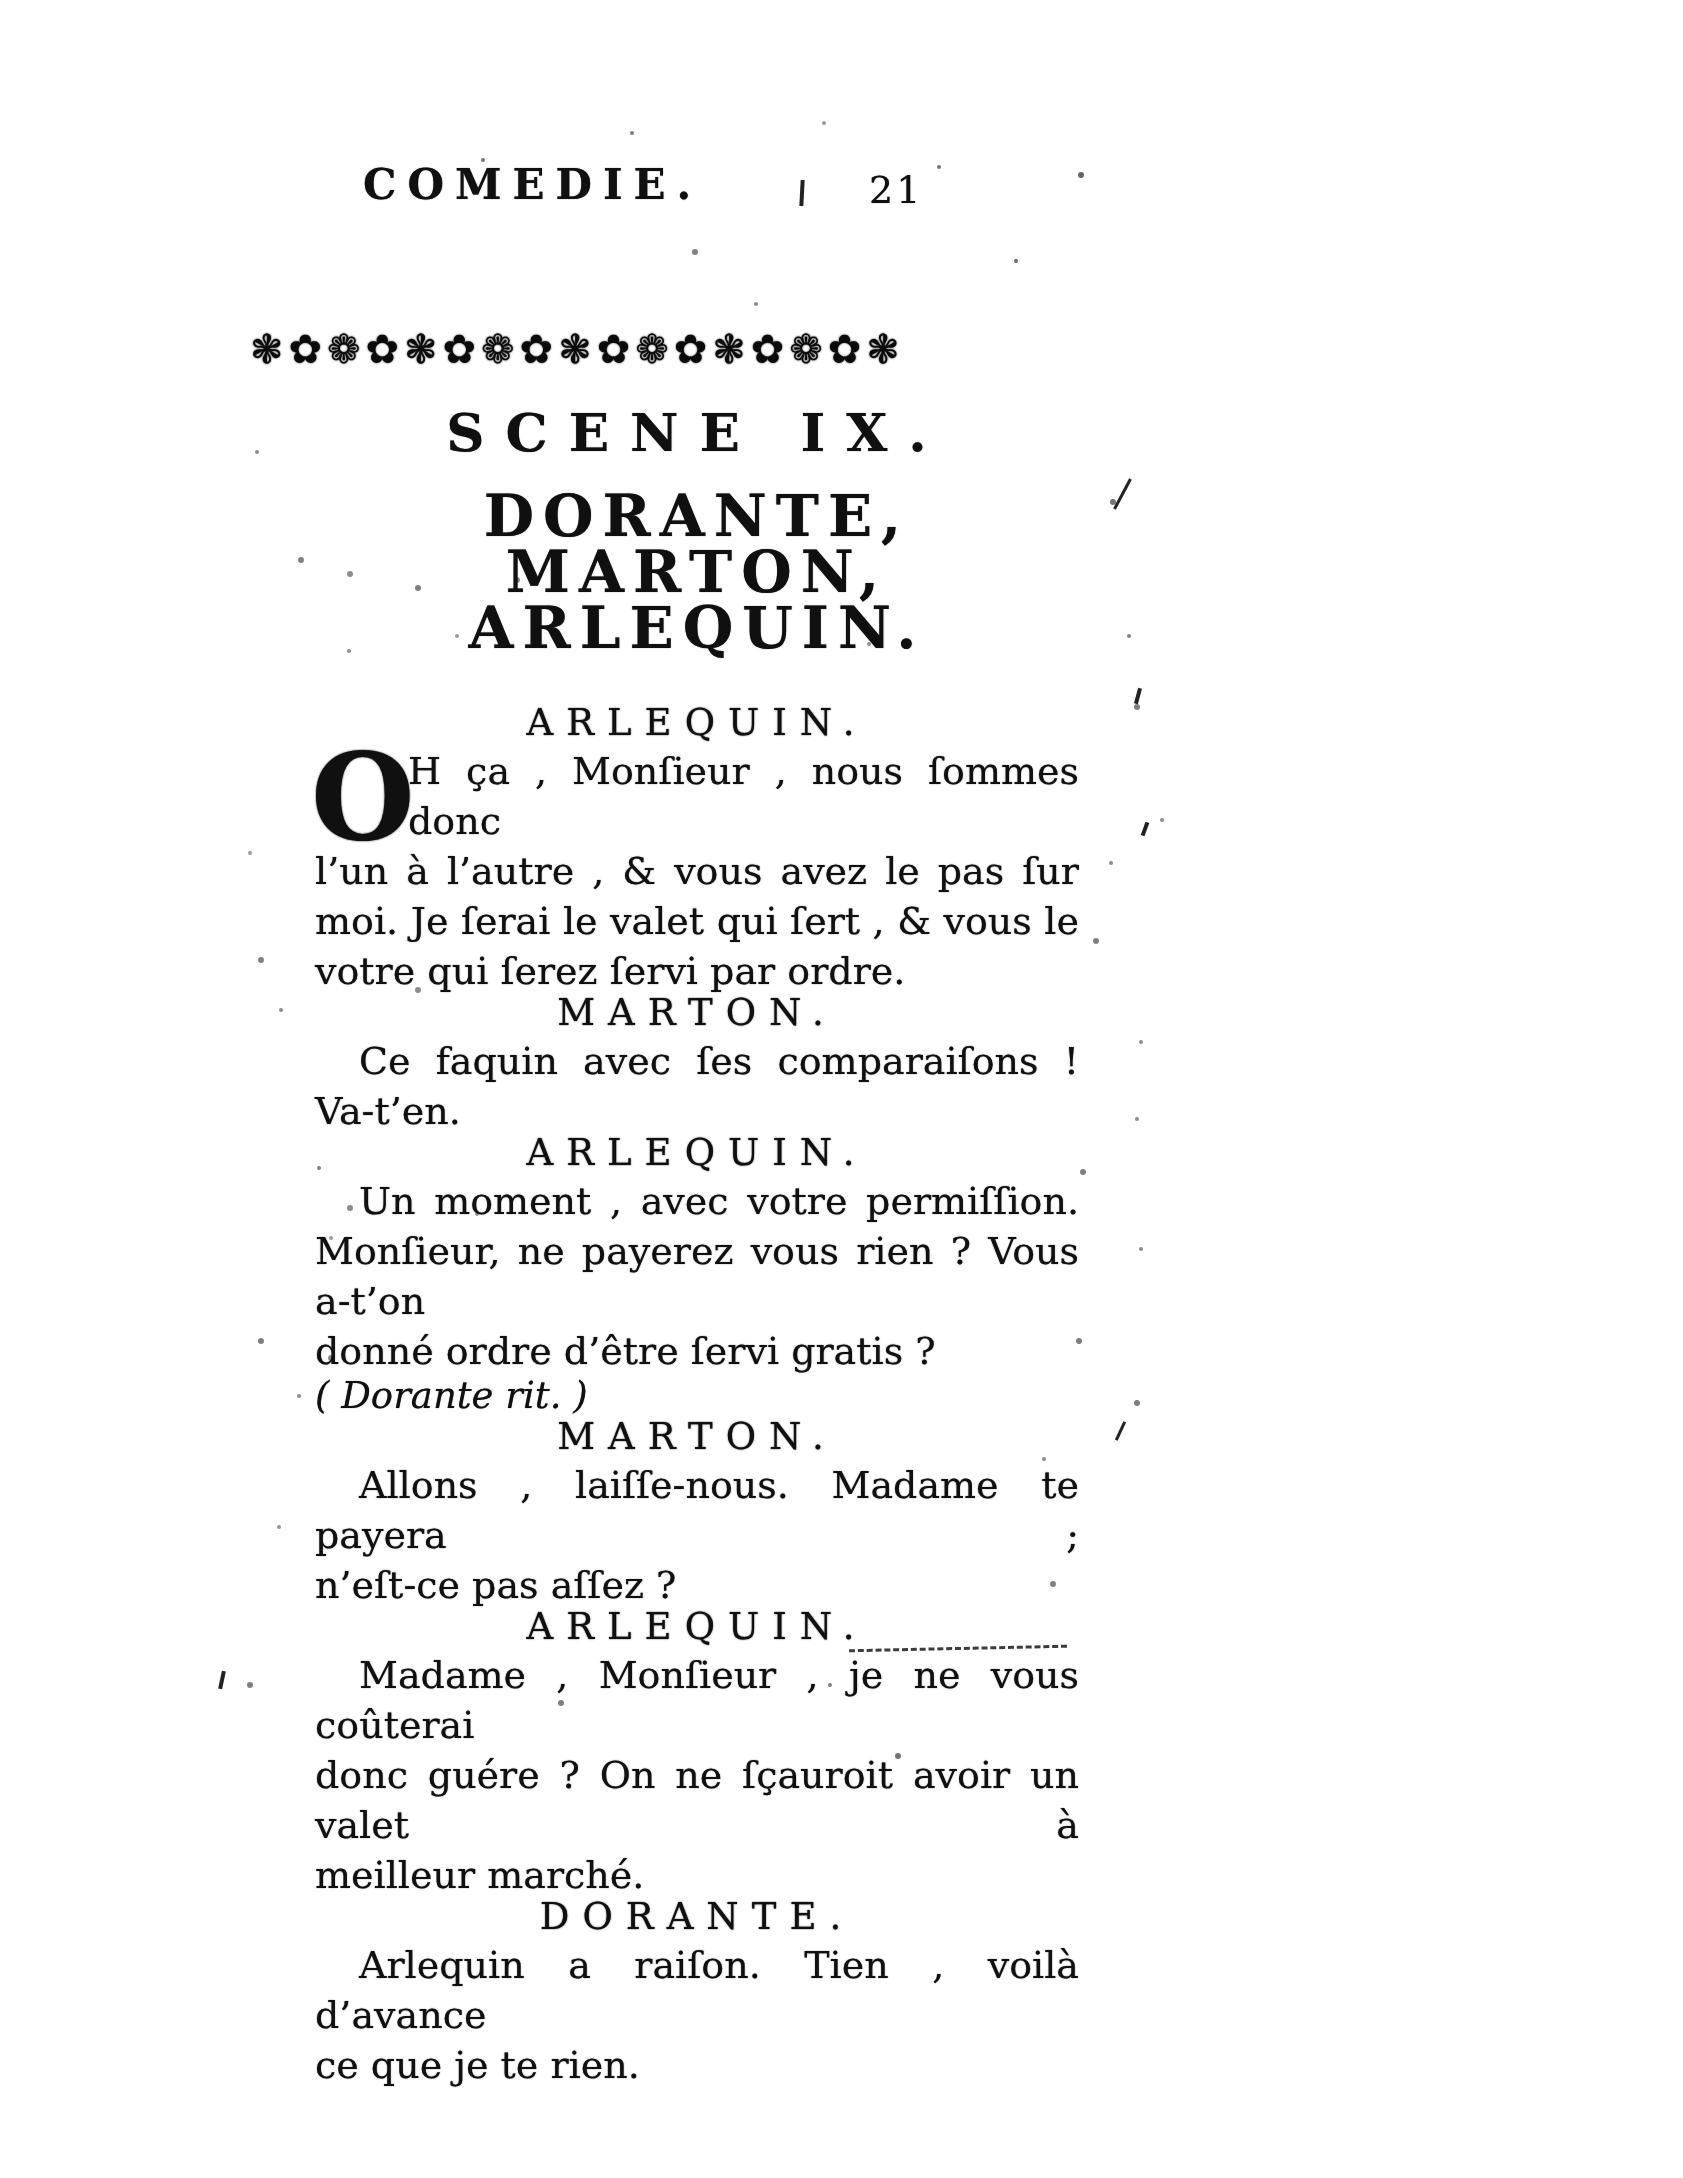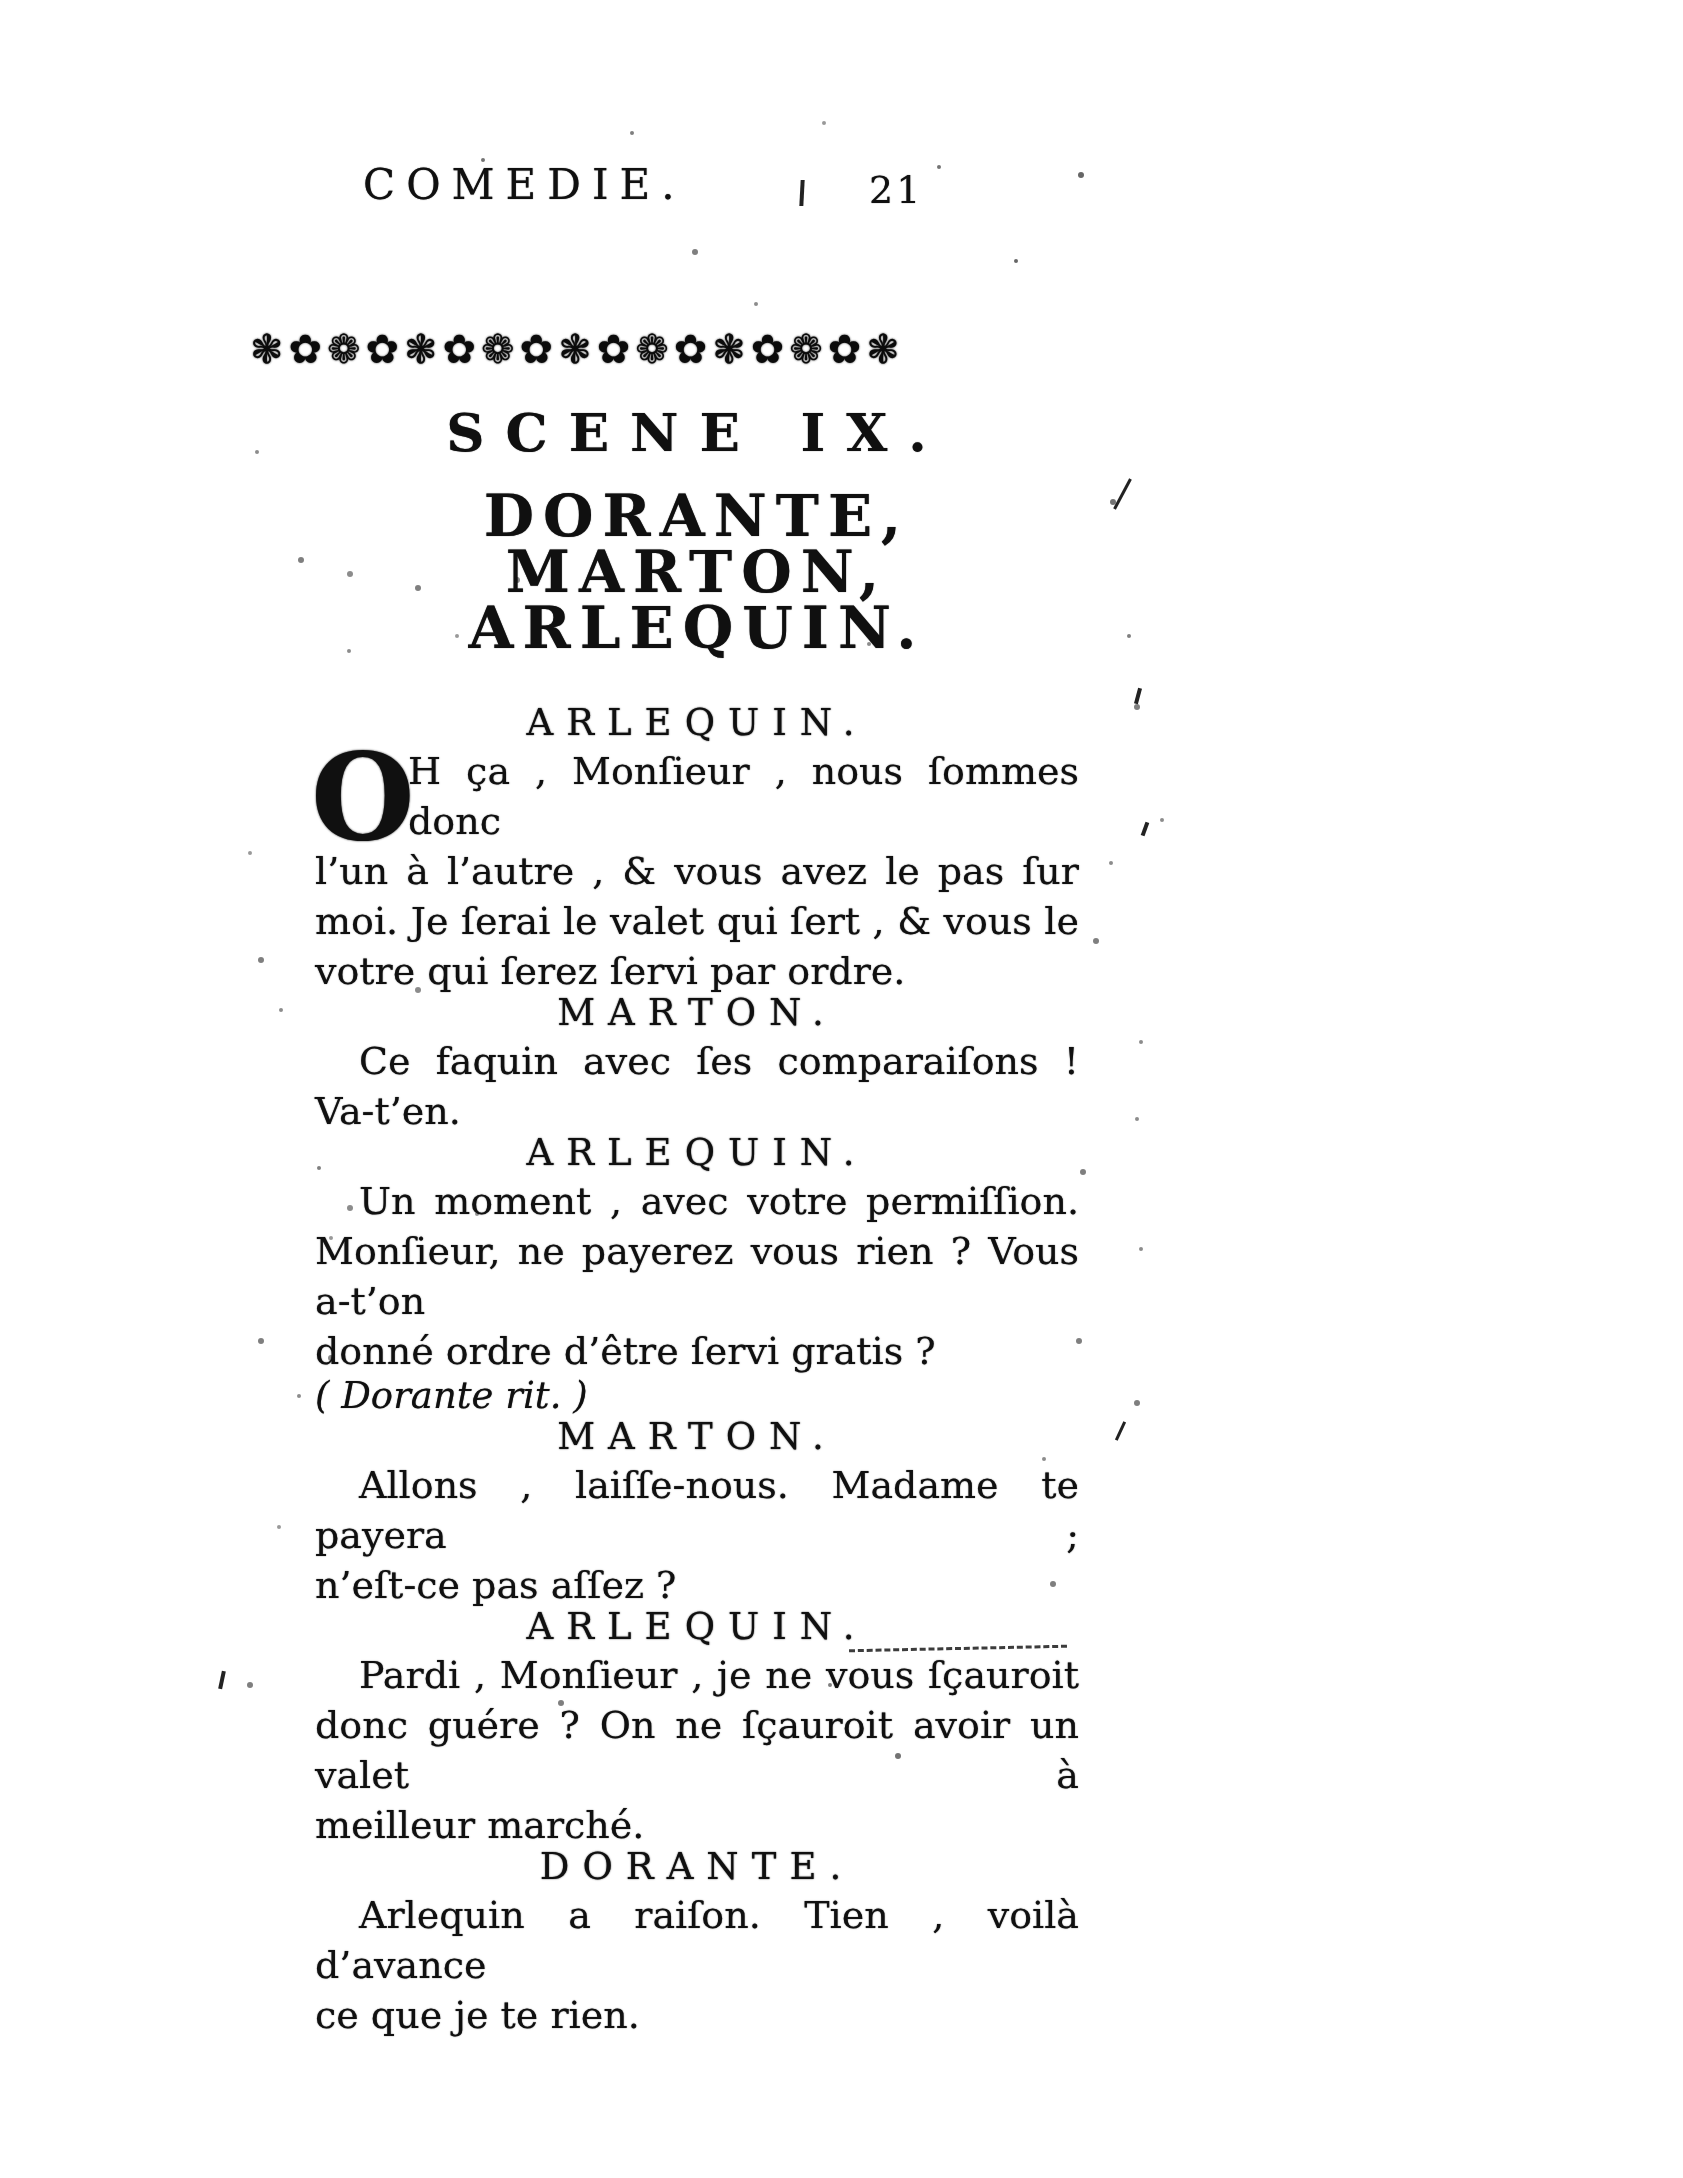--- a/index.html
+++ b/index.html
@@ -8,21 +8,21 @@
     background:#ffffff; overflow:hidden;
     color:#101010;
     font-family:"DejaVu Serif","Liberation Serif",serif;
   }
   .column { position:absolute; left:315px; top:160px; width:764px; }
 
   
   .header { position:relative; height:55px; }
   .running-title {
     position:absolute; left:48px; top:0;
-    font-size:42px; font-weight:normal; letter-spacing:11px;
+    font-size:42px; font-weight:bold; letter-spacing:11px;
     text-shadow:0 0 1px rgba(0,0,0,.8);
   }
   .pagenum {
     position:absolute; left:554px; top:8px;
     font-size:38px; font-weight:normal; letter-spacing:3px;
     text-shadow:0 0 1px rgba(0,0,0,.7);
   }
 
   
   .ornament {
@@ -168,21 +168,21 @@
     <div class="stage">( Dorante rit. )</div>
 
     <div class="speaker">MARTON.</div>
     <div class="para">
       <div class="line j indent">Allons , laiſſe-nous. Madame te payera ;</div>
       <div class="line">n’eſt-ce pas aſſez ?</div>
     </div>
 
     <div class="speaker">ARLEQUIN.</div>
     <div class="para">
-      <div class="line j indent">Pardi , Monſieur , je ne vous ſçauroit</div>
+      <div class="line j indent">Madame , Monſieur , je ne vous coûterai</div>
       <div class="line j">donc guére ? On ne ſçauroit avoir un valet à</div>
       <div class="line">meilleur marché.</div>
     </div>
 
     <div class="speaker">DORANTE.</div>
     <div class="para">
       <div class="line j indent">Arlequin a raiſon. Tien , voilà d’avance</div>
       <div class="line">ce que je te rien.</div>
     </div>
 

